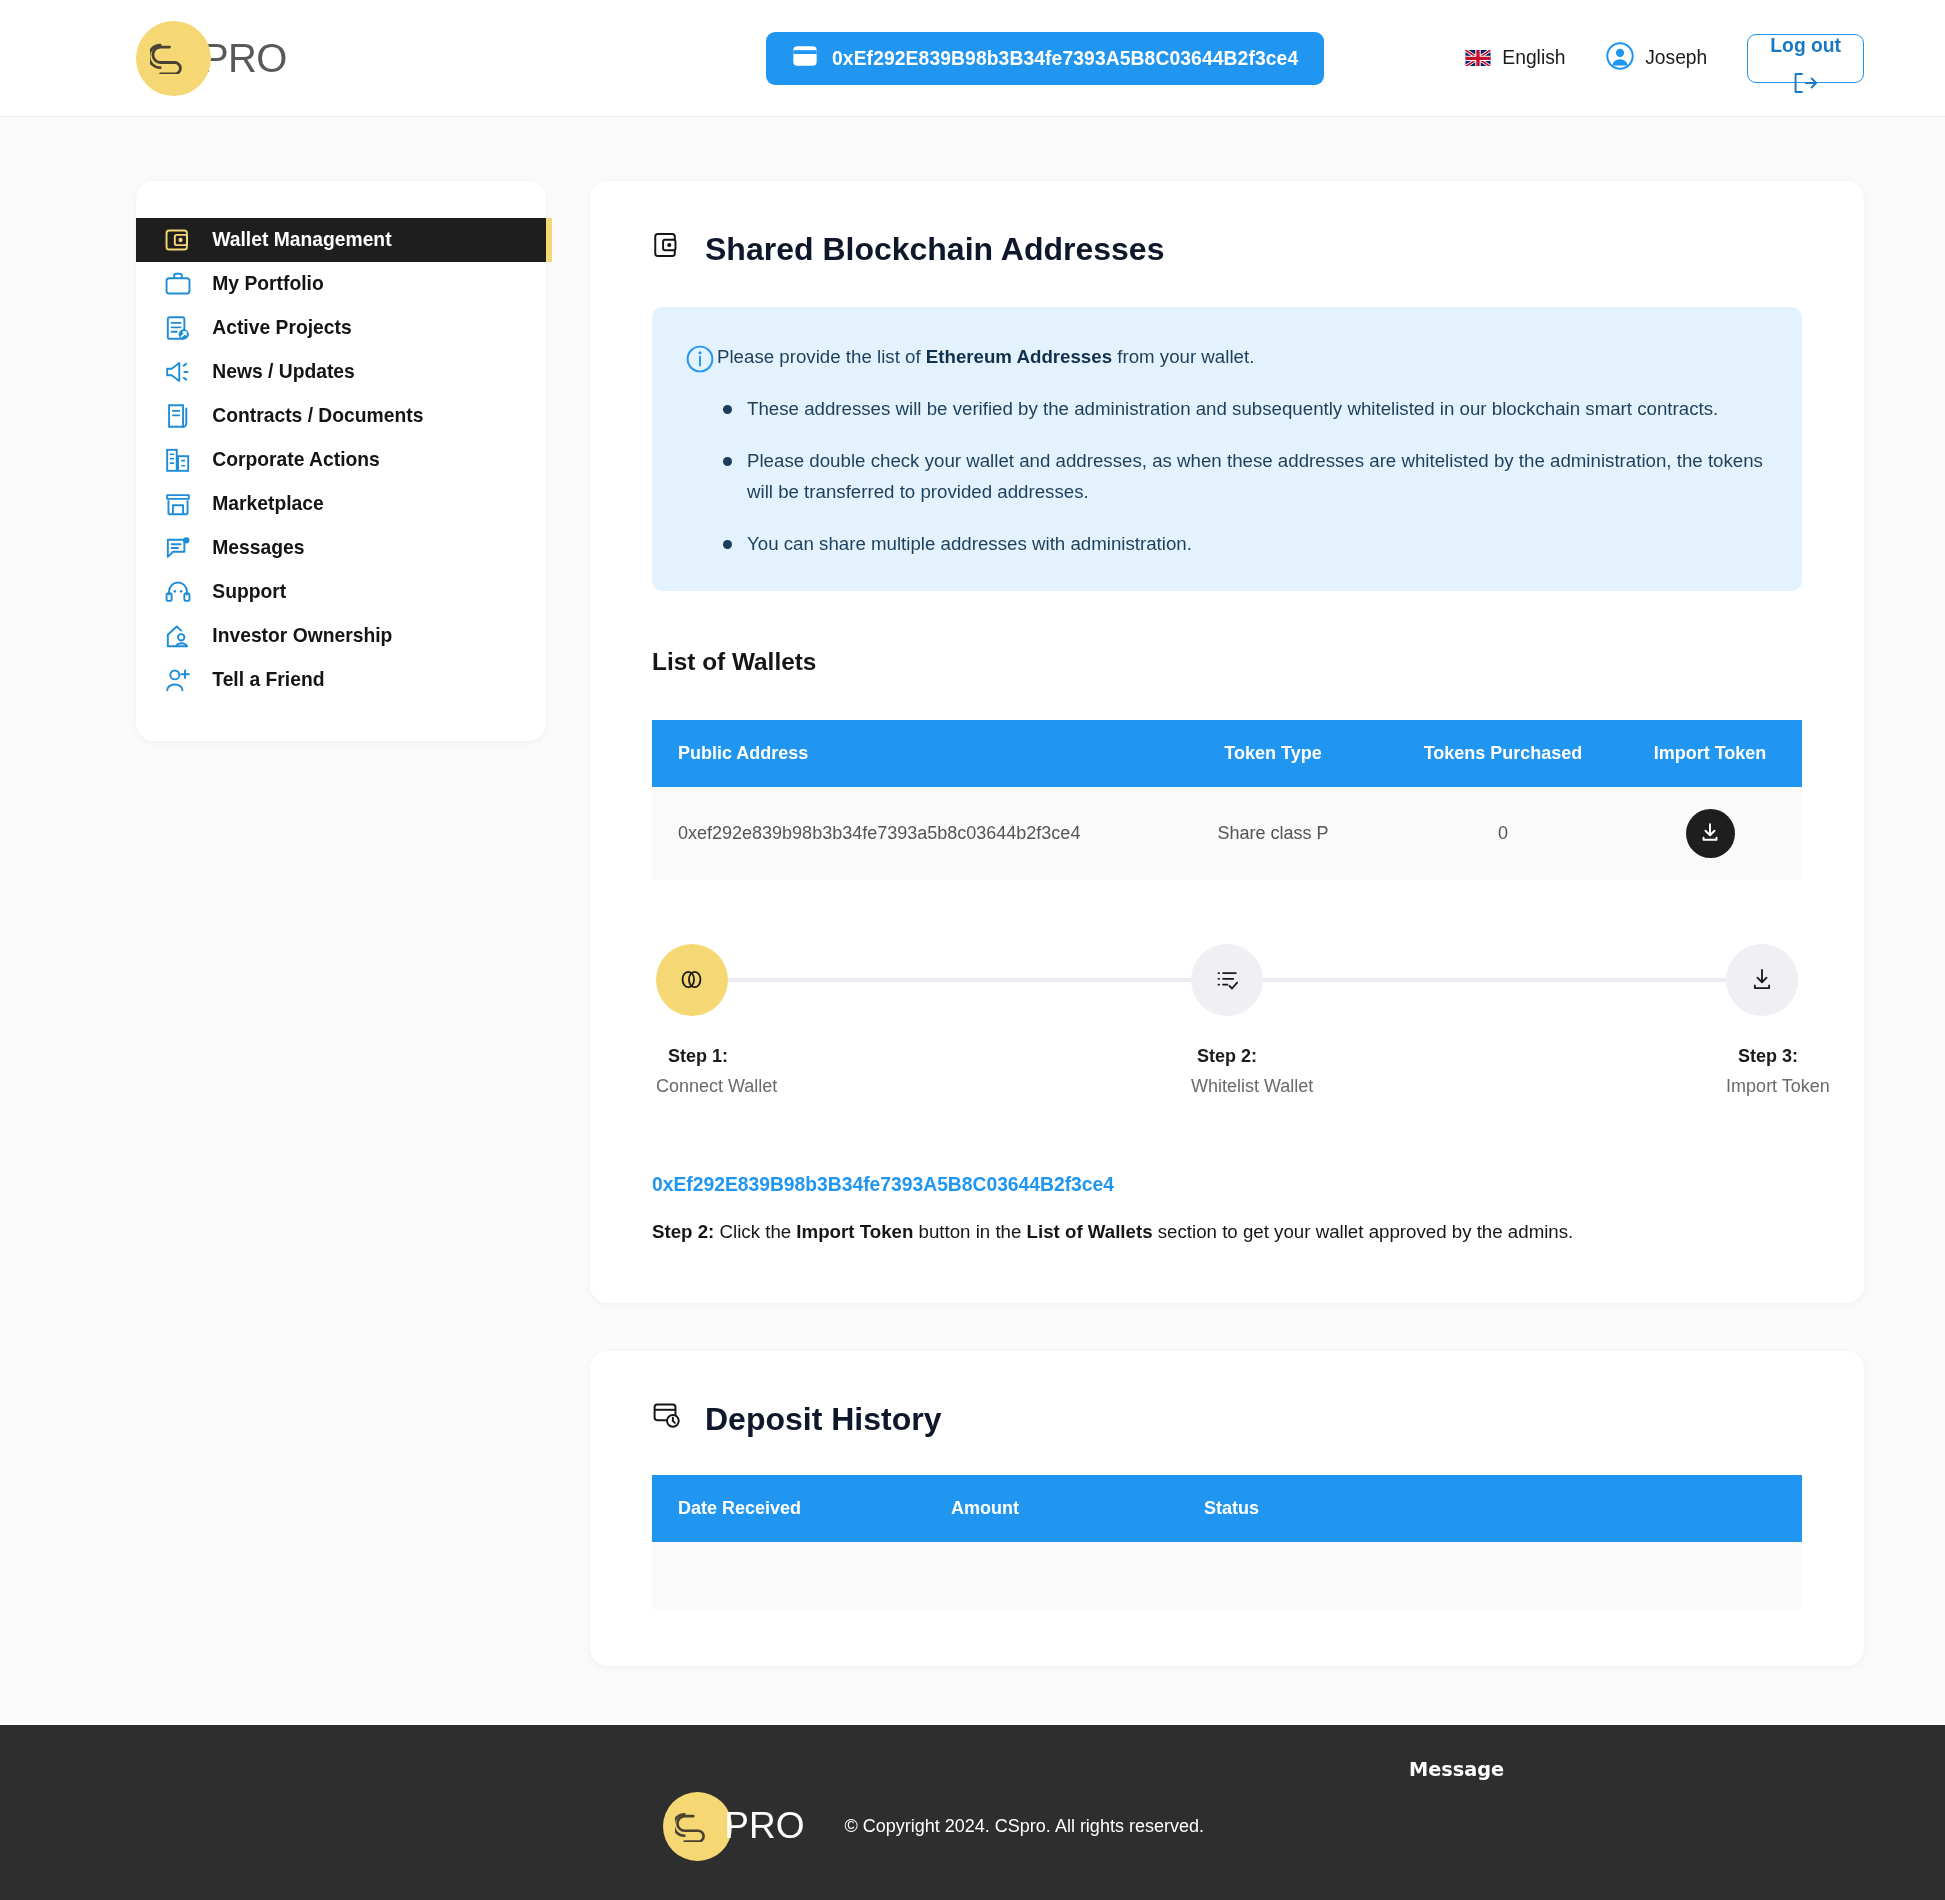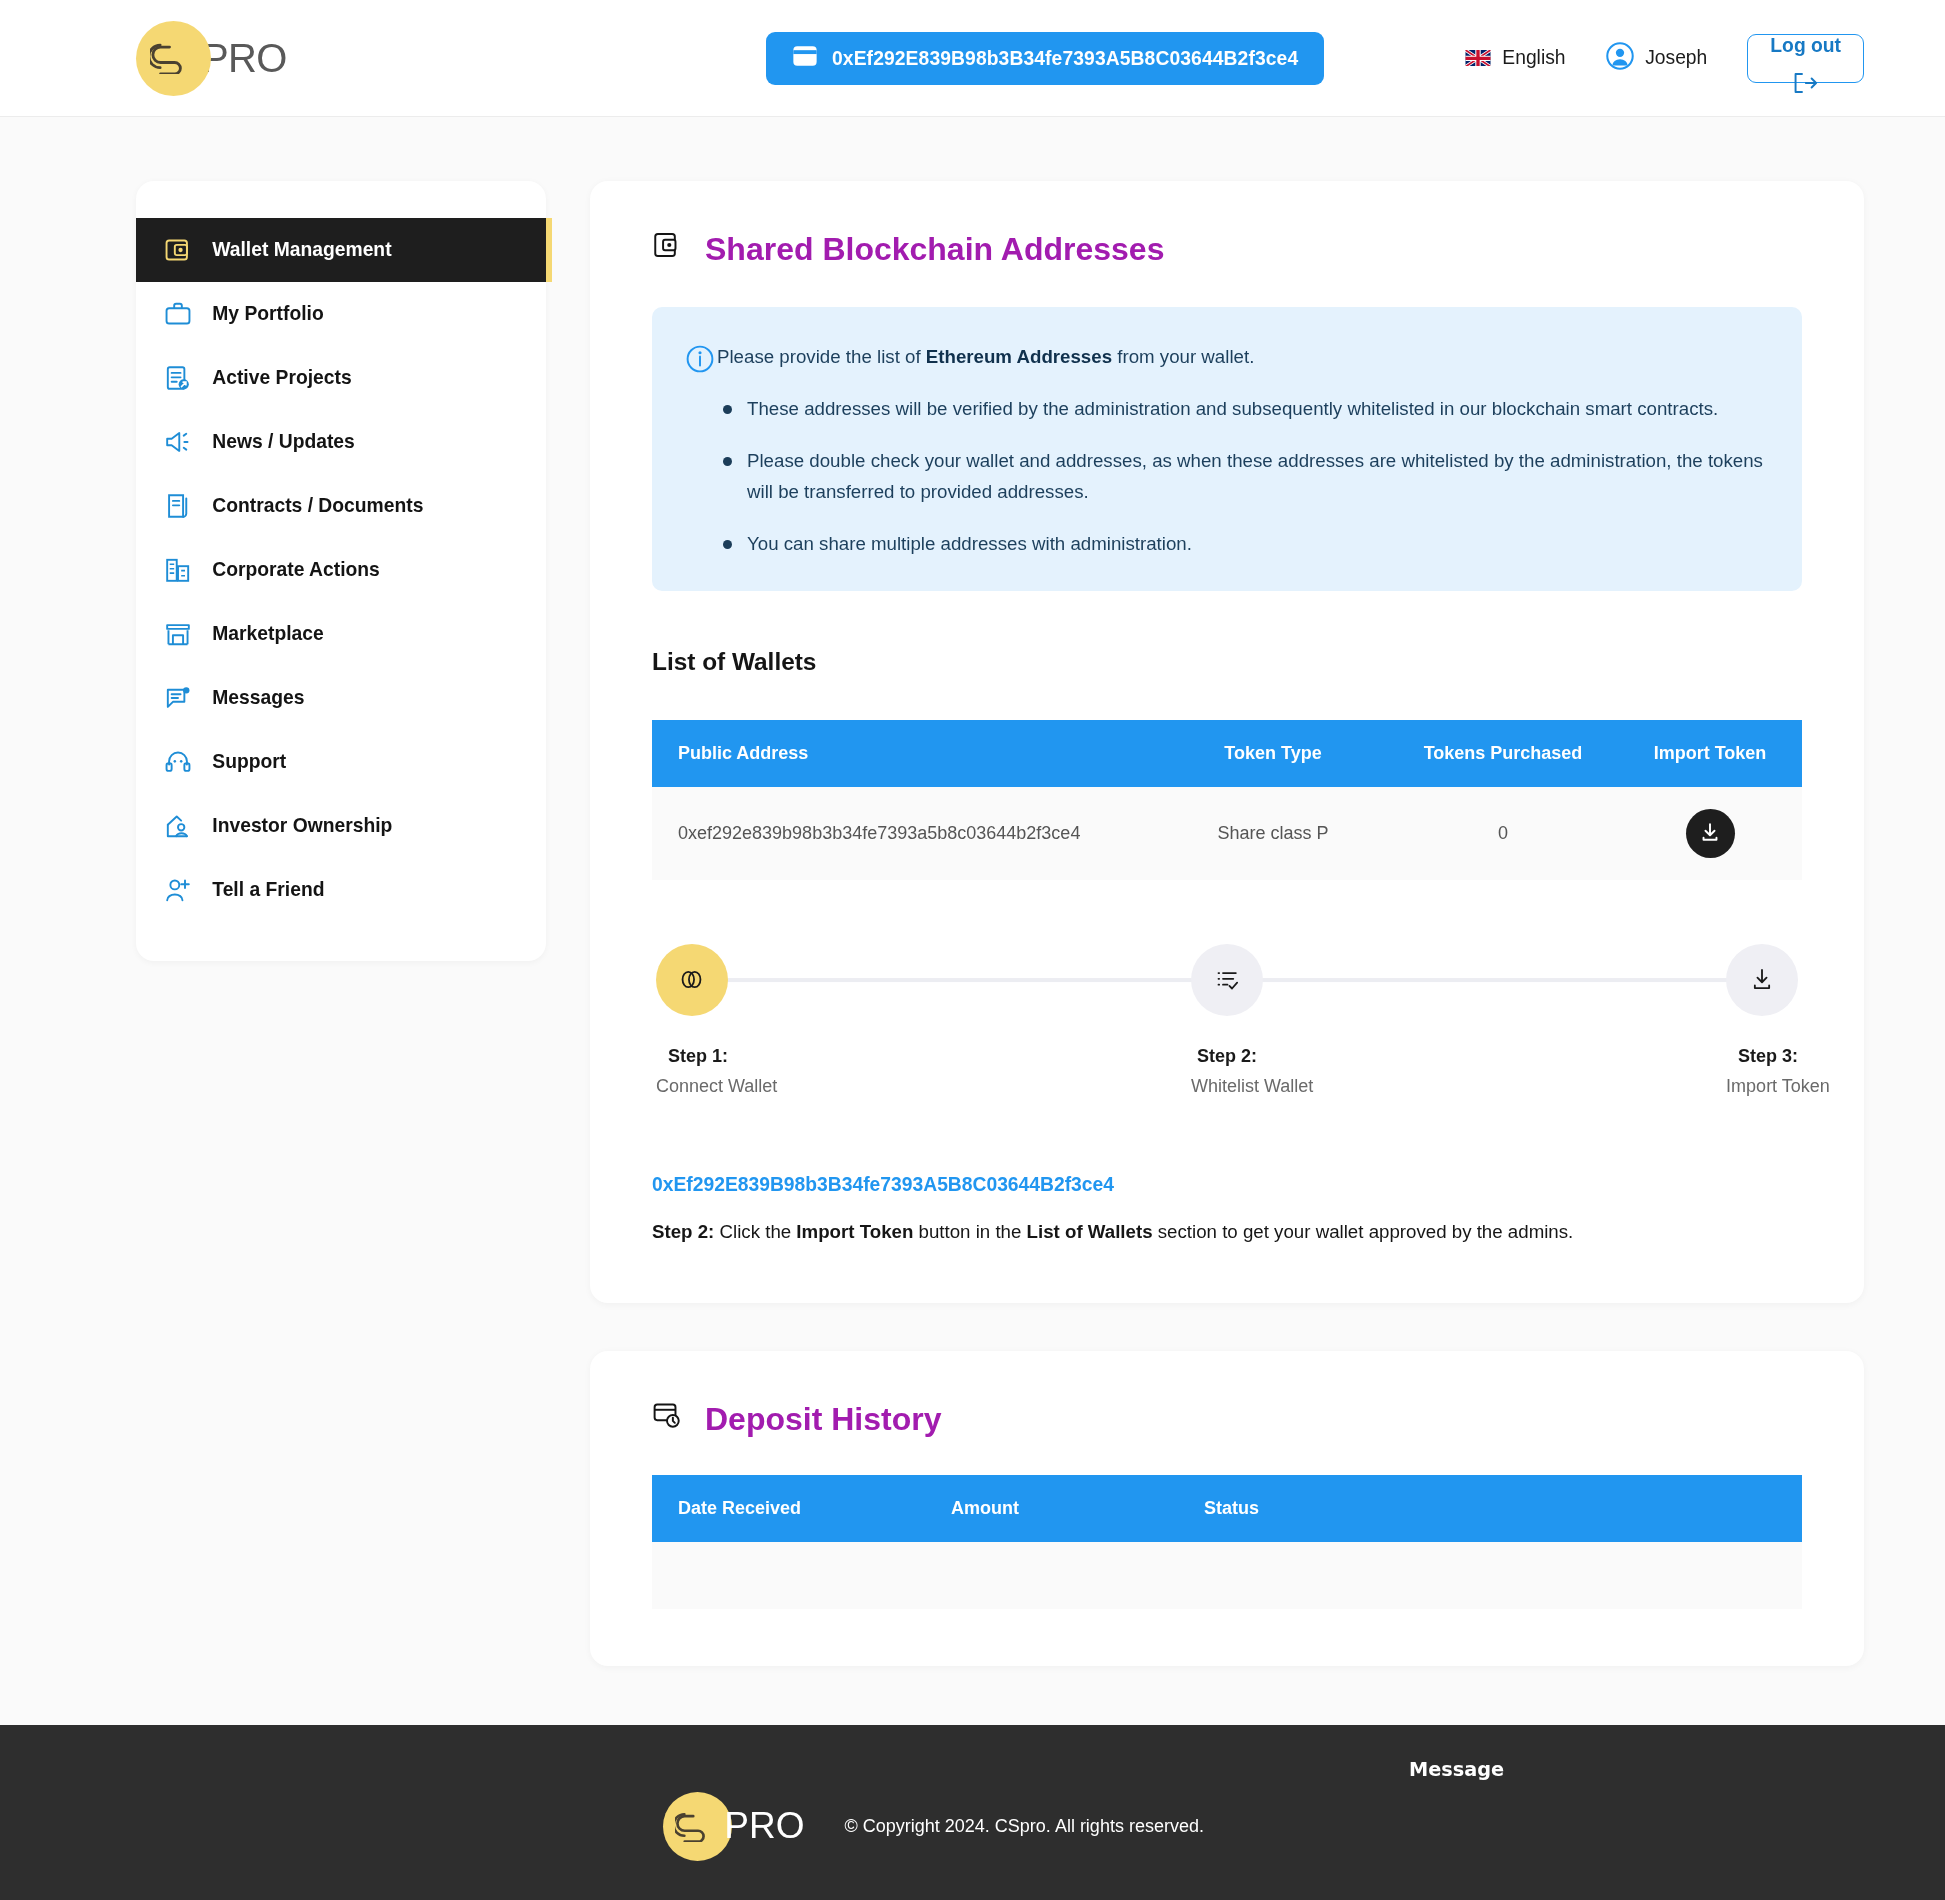--- a/index.html
+++ b/index.html
@@ -103,21 +103,21 @@
     width: 410px;
     flex: 0 0 410px;
     background: #ffffff;
     border-radius: 18px;
     padding: 37px 0 39px 0;
     box-shadow: 0 1.3px 6.4px rgba(0,0,0,0.04);
     position: relative;
   }
   .nav-item {
     display: flex; align-items: center; gap: 19.3px;
-    height: 64px;
+    height: 44px;
     padding-left: 27px;
     cursor: pointer;
     position: relative;
     font-size: 19.3px;
     color: #141414;
     font-weight: 700;
   }
   .nav-item .ico { width: 30px; height: 30px; flex:0 0 30px; display:flex; align-items:center; justify-content:center; }
   .nav-item.active {
     background: #1E1E1E;
@@ -135,21 +135,21 @@
   
   .main { flex: 1; display: flex; flex-direction: column; gap: 48px; }
   .card {
     background: #ffffff;
     border-radius: 18px;
     box-shadow: 0 1.3px 7.7px rgba(0,0,0,0.04);
     padding: 49px 62px 57px 62px;
   }
   .card-title {
     display: flex; align-items: center; gap: 23px;
-    font-size: 32px; font-weight: 700; color: #a21caf;
+    font-size: 32px; font-weight: 700; color: #0f172a;
     margin-bottom: 39px;
   }
   .card-title.deposit { margin-bottom: 37px; }
 
   .alert {
     background: #E4F2FD;
     border-radius: 10px;
     padding: 36px 37px 32px 33px;
     display: flex; gap: 2px;
     align-items: flex-start;

